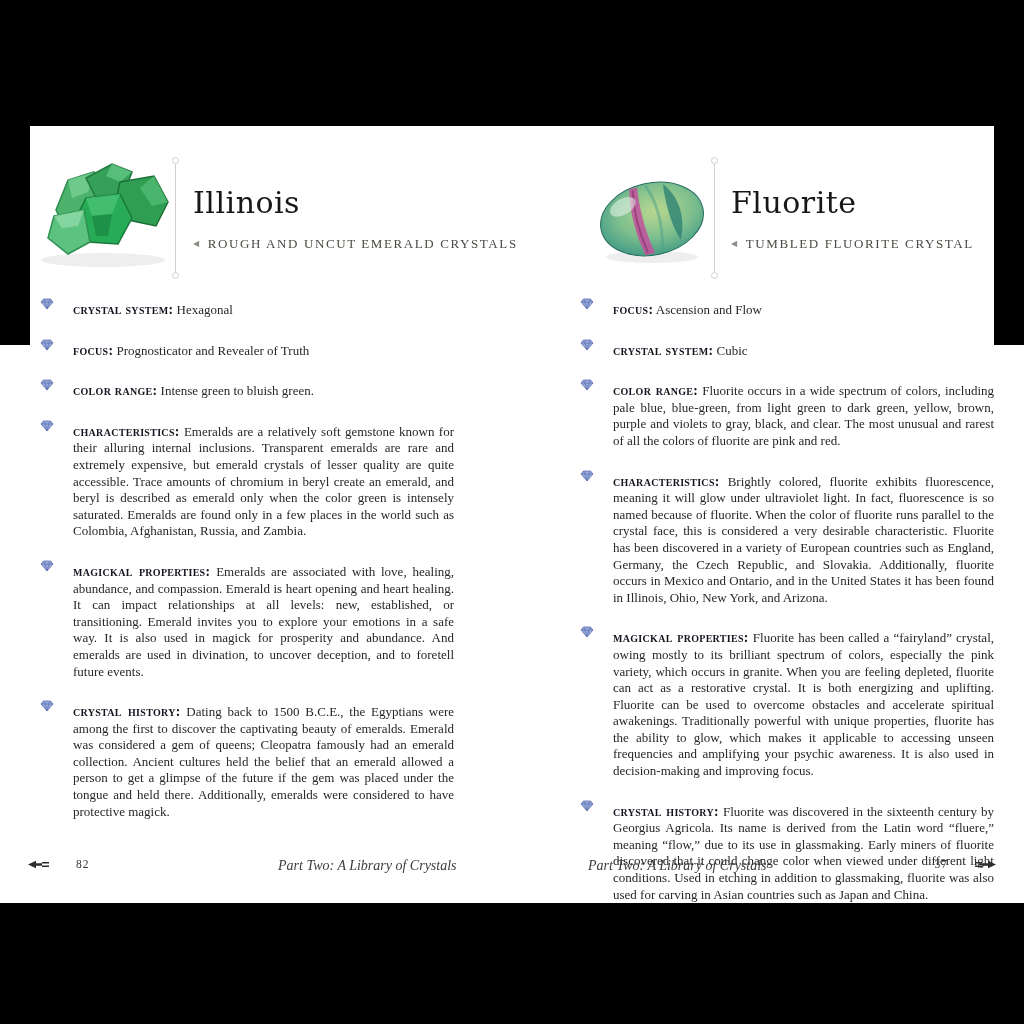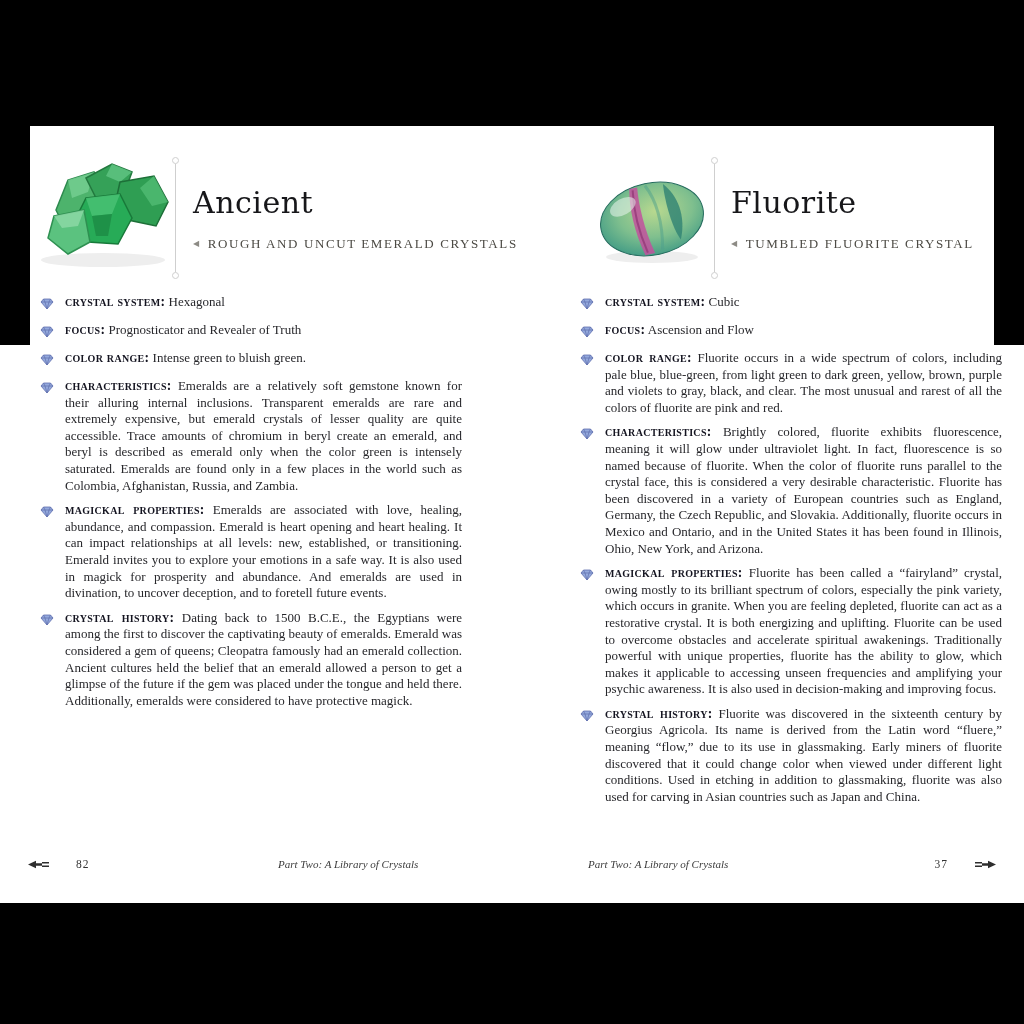--- a/index.html
+++ b/index.html
@@ -65,38 +65,38 @@
   .photo-caption .cap-text{text-transform:uppercase; font-variant:normal; font-size:13px; color:#4c4a44;}
   .caption-pointer{font-size:8px; color:#8d8b85; line-height:1;}
 
   
   .entries{position:absolute; top:168px; width:422px;}
   .page-left .entries{left:40px;}
   .page-right .entries{left:68px;}
   .entry{display:flex; margin-bottom:8px;}
   .gem{flex:0 0 16px; margin-top:2px; margin-right:9px;}
   .entry-text{
-    margin:0; flex:1;
+    margin:8px; flex:1;
     font-size:13px; line-height:16.6px; color:#27272b;
     text-align:justify;
   }
   .entry-label{
     font-weight:bold; font-variant:small-caps; text-transform:lowercase;
     font-size:13.6px; color:#141420;
     letter-spacing:.3px;
   }
 
   
   .page-footer{position:absolute; top:732px; left:0; width:512px; height:20px; font-size:11px; color:#3a3a3a;}
   .pagenum-group{position:absolute; display:flex; align-items:center; gap:26px;}
   .page-left .pagenum-group{left:28px;}
   .page-right .pagenum-group{right:28px;}
   .page-number{font-size:11.5px; letter-spacing:1px; color:#333;}
   .running-title{
-    position:absolute; font-style:italic; font-size:11px; color:#3c3c3c;
+    position:absolute; font-style:italic; font-size:14px; color:#3c3c3c;
     white-space:nowrap;
   }
   .page-left .running-title{left:278px;}
   .page-right .running-title{left:76px;}
   .arrow-ornament{display:block;}
 </style>
 </head>
 <body>
 
 <div class="spread">
@@ -121,21 +121,21 @@
           <polygon points="58,40 92,36 104,60 90,86 60,84 48,60" fill="#27ab57" stroke="#187a3a" stroke-width="1.5"></polygon>
           <polygon points="58,40 92,36 84,56 64,58" fill="#49c173" opacity="0.85"></polygon>
           <polygon points="64,58 84,56 80,78 68,78" fill="#1d8c45" opacity="0.85"></polygon>
 
           <polygon points="26,58 56,52 62,84 40,96 20,80" fill="#5bc27f" stroke="#2e9051" stroke-width="1.5"></polygon>
           <polygon points="26,58 56,52 50,68 34,70" fill="#8edaa7" opacity="0.8"></polygon>
         </svg>
       </div>
       <div class="header-divider"></div>
       <div class="header-text">
-        <h1 class="crystal-title">Ancient</h1>
+        <h1 class="crystal-title">Illinois</h1>
         <div class="photo-caption">
           <span class="caption-pointer">◀</span>
           <span class="cap-text">ROUGH AND UNCUT EMERALD CRYSTALS</span>
         </div>
       </div>
     </div>
 
     <div class="entries">
       <div class="entry">
         <span class="gem"><svg width="14" height="12" viewBox="0 0 14 12">
@@ -237,31 +237,31 @@
       </div>
     </div>
 
     <div class="entries">
       <div class="entry">
         <span class="gem"><svg width="14" height="12" viewBox="0 0 14 12">
               <polygon points="1,4 3.5,1 10.5,1 13,4 7,11" fill="#94a9dc" stroke="#5f6fae" stroke-width="0.8"></polygon>
               <polyline points="1,4 13,4" stroke="#5f6fae" stroke-width="0.7" fill="none"></polyline>
               <polyline points="3.5,1 5,4 7,11 9,4 10.5,1" stroke="#5f6fae" stroke-width="0.7" fill="none"></polyline>
             </svg></span>
+        <p class="entry-text"><span class="entry-label">Focus:</span>
+<span>Ascension and Flow</span></p>
+      </div>
+      <div class="entry">
+        <span class="gem"><svg width="14" height="12" viewBox="0 0 14 12">
+              <polygon points="1,4 3.5,1 10.5,1 13,4 7,11" fill="#94a9dc" stroke="#5f6fae" stroke-width="0.8"></polygon>
+              <polyline points="1,4 13,4" stroke="#5f6fae" stroke-width="0.7" fill="none"></polyline>
+              <polyline points="3.5,1 5,4 7,11 9,4 10.5,1" stroke="#5f6fae" stroke-width="0.7" fill="none"></polyline>
+            </svg></span>
         <p class="entry-text"><span class="entry-label">Crystal System:</span>
 <span>Cubic</span></p>
-      </div>
-      <div class="entry">
-        <span class="gem"><svg width="14" height="12" viewBox="0 0 14 12">
-              <polygon points="1,4 3.5,1 10.5,1 13,4 7,11" fill="#94a9dc" stroke="#5f6fae" stroke-width="0.8"></polygon>
-              <polyline points="1,4 13,4" stroke="#5f6fae" stroke-width="0.7" fill="none"></polyline>
-              <polyline points="3.5,1 5,4 7,11 9,4 10.5,1" stroke="#5f6fae" stroke-width="0.7" fill="none"></polyline>
-            </svg></span>
-        <p class="entry-text"><span class="entry-label">Focus:</span>
-<span>Ascension and Flow</span></p>
       </div>
       <div class="entry">
         <span class="gem"><svg width="14" height="12" viewBox="0 0 14 12">
               <polygon points="1,4 3.5,1 10.5,1 13,4 7,11" fill="#94a9dc" stroke="#5f6fae" stroke-width="0.8"></polygon>
               <polyline points="1,4 13,4" stroke="#5f6fae" stroke-width="0.7" fill="none"></polyline>
               <polyline points="3.5,1 5,4 7,11 9,4 10.5,1" stroke="#5f6fae" stroke-width="0.7" fill="none"></polyline>
             </svg></span>
         <p class="entry-text"><span class="entry-label">Color Range:</span>
 <span>Fluorite occurs in a wide spectrum of colors, including pale blue, blue-green, from light green to dark green, yellow, brown, purple and violets to gray, black, and clear. The most unusual and rarest of all the colors of fluorite are pink and red.</span></p>
       </div>

